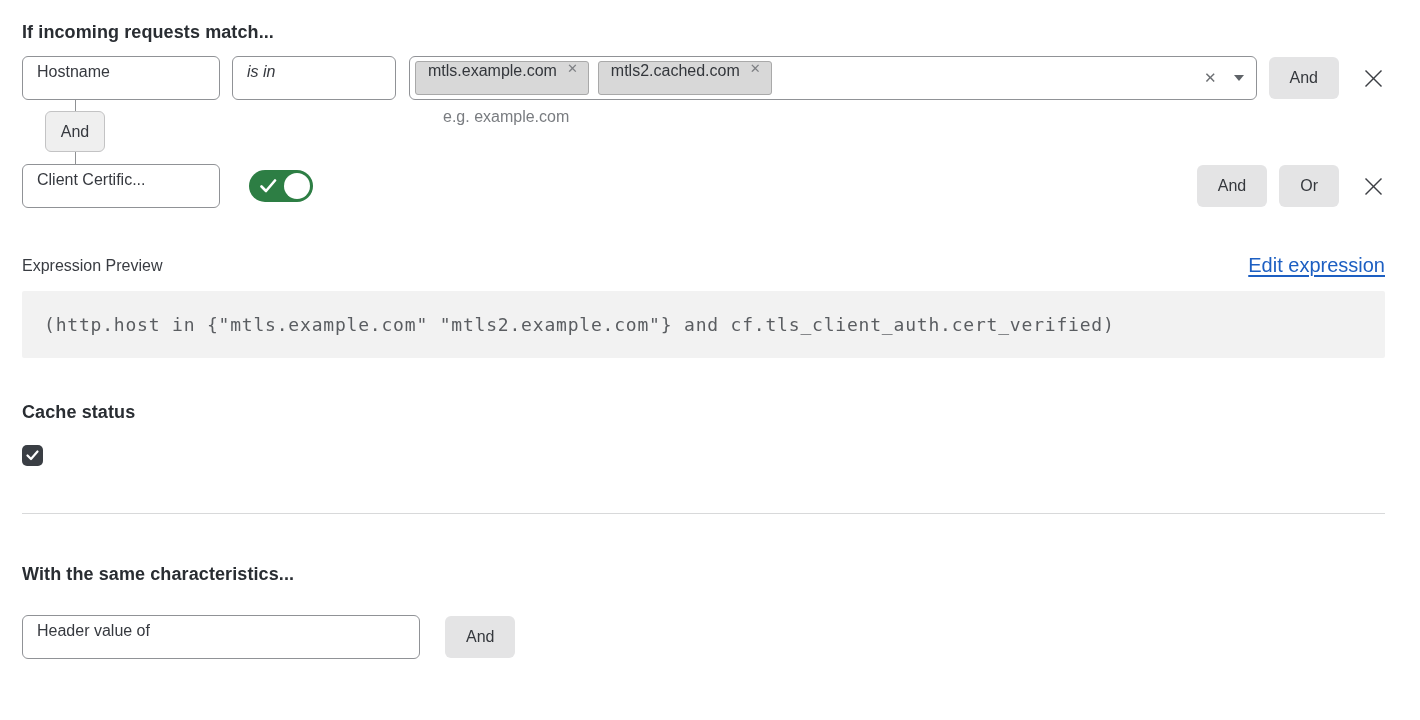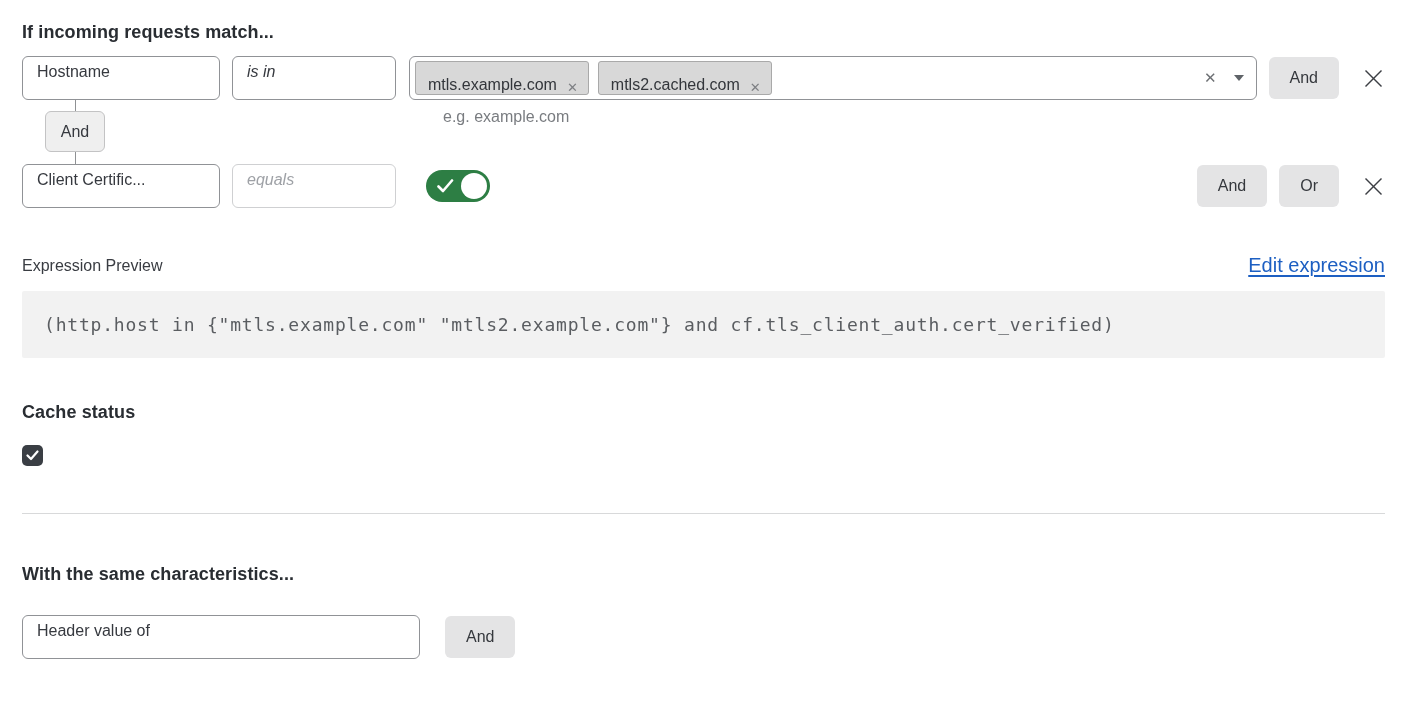--- a/index.html
+++ b/index.html
@@ -25,21 +25,21 @@
     border-top:6.5px solid #5f6artifact368; border-top-color:#5f6368; }
   .select.w-field { width:198px; margin-right:12px; }
   .select.w-operator { width:164px; margin-right:13px;font-style:italic; }
   .select.disabled { border-color:#cfd0d2; color:#9ea1a6; cursor:default; }
   .select.disabled .caret { border-top-color:#c3c5c8; }
 
   
   .multiselect { flex:1; height:44px; border:1px solid #909296; border-radius:6px;
     display:flex; align-items:center; padding:0 12px 0 5px; background:#fff; }
   .tags { display:flex; gap:9px; flex:1; align-items:center; }
-  .tag { display:inline-flex; align-items:flex-end; gap:10px; height:34px;
+  .tag { display:inline-flex; align-items:flex-start; gap:10px; height:34px;
     background:#d8d8d8; border:1px solid #a9a9a9; border-radius:3px;
     padding:0 10px 0 12px; font-size:16px; color:#33363b; }
   .tag .tag-x { font-size:13px; color:#7d7f83; cursor:pointer; line-height:1; }
   .ms-clear { font-size:15px; color:#6d7074; cursor:pointer; margin-right:17px; }
   .ms-caret { width:0; height:0; border-left:5.5px solid transparent;
     border-right:5.5px solid transparent; border-top:6.5px solid #5f6368; cursor:pointer; }
 
   .btn { height:42px; background:#e4e4e5; border:none; border-radius:6px;
     font-family:inherit; font-size:16px; color:#35383d; padding:0 21px; cursor:pointer; }
   .btn.and1 { margin-left:12px; }
@@ -136,24 +136,20 @@
     <div class="connector-line"></div>
     <div class="and-connector">And</div>
     <div class="helper-text">e.g. example.com</div>
   </div>
 
   <div class="rule-row" style="margin-top:0;">
     <div class="select w-field">
       <span>Client Certific...</span>
       <span class="caret"></span>
     </div>
-    <div class="select w-operator disabled">
-      <span>equals</span>
-      <span class="caret"></span>
-    </div>
     <div class="toggle">
       <svg width="17" height="14" viewBox="0 0 17 14">
         <polyline points="1.5,7.5 6,12 15,1.5" fill="none" stroke="#ffffff" stroke-width="2.6" stroke-linecap="round" stroke-linejoin="round"></polyline>
       </svg>
       <span class="knob"></span>
     </div>
     <div class="spacer"></div>
     <button class="btn">And</button>
     <button class="btn or2">Or</button>
     <button class="row-close">

